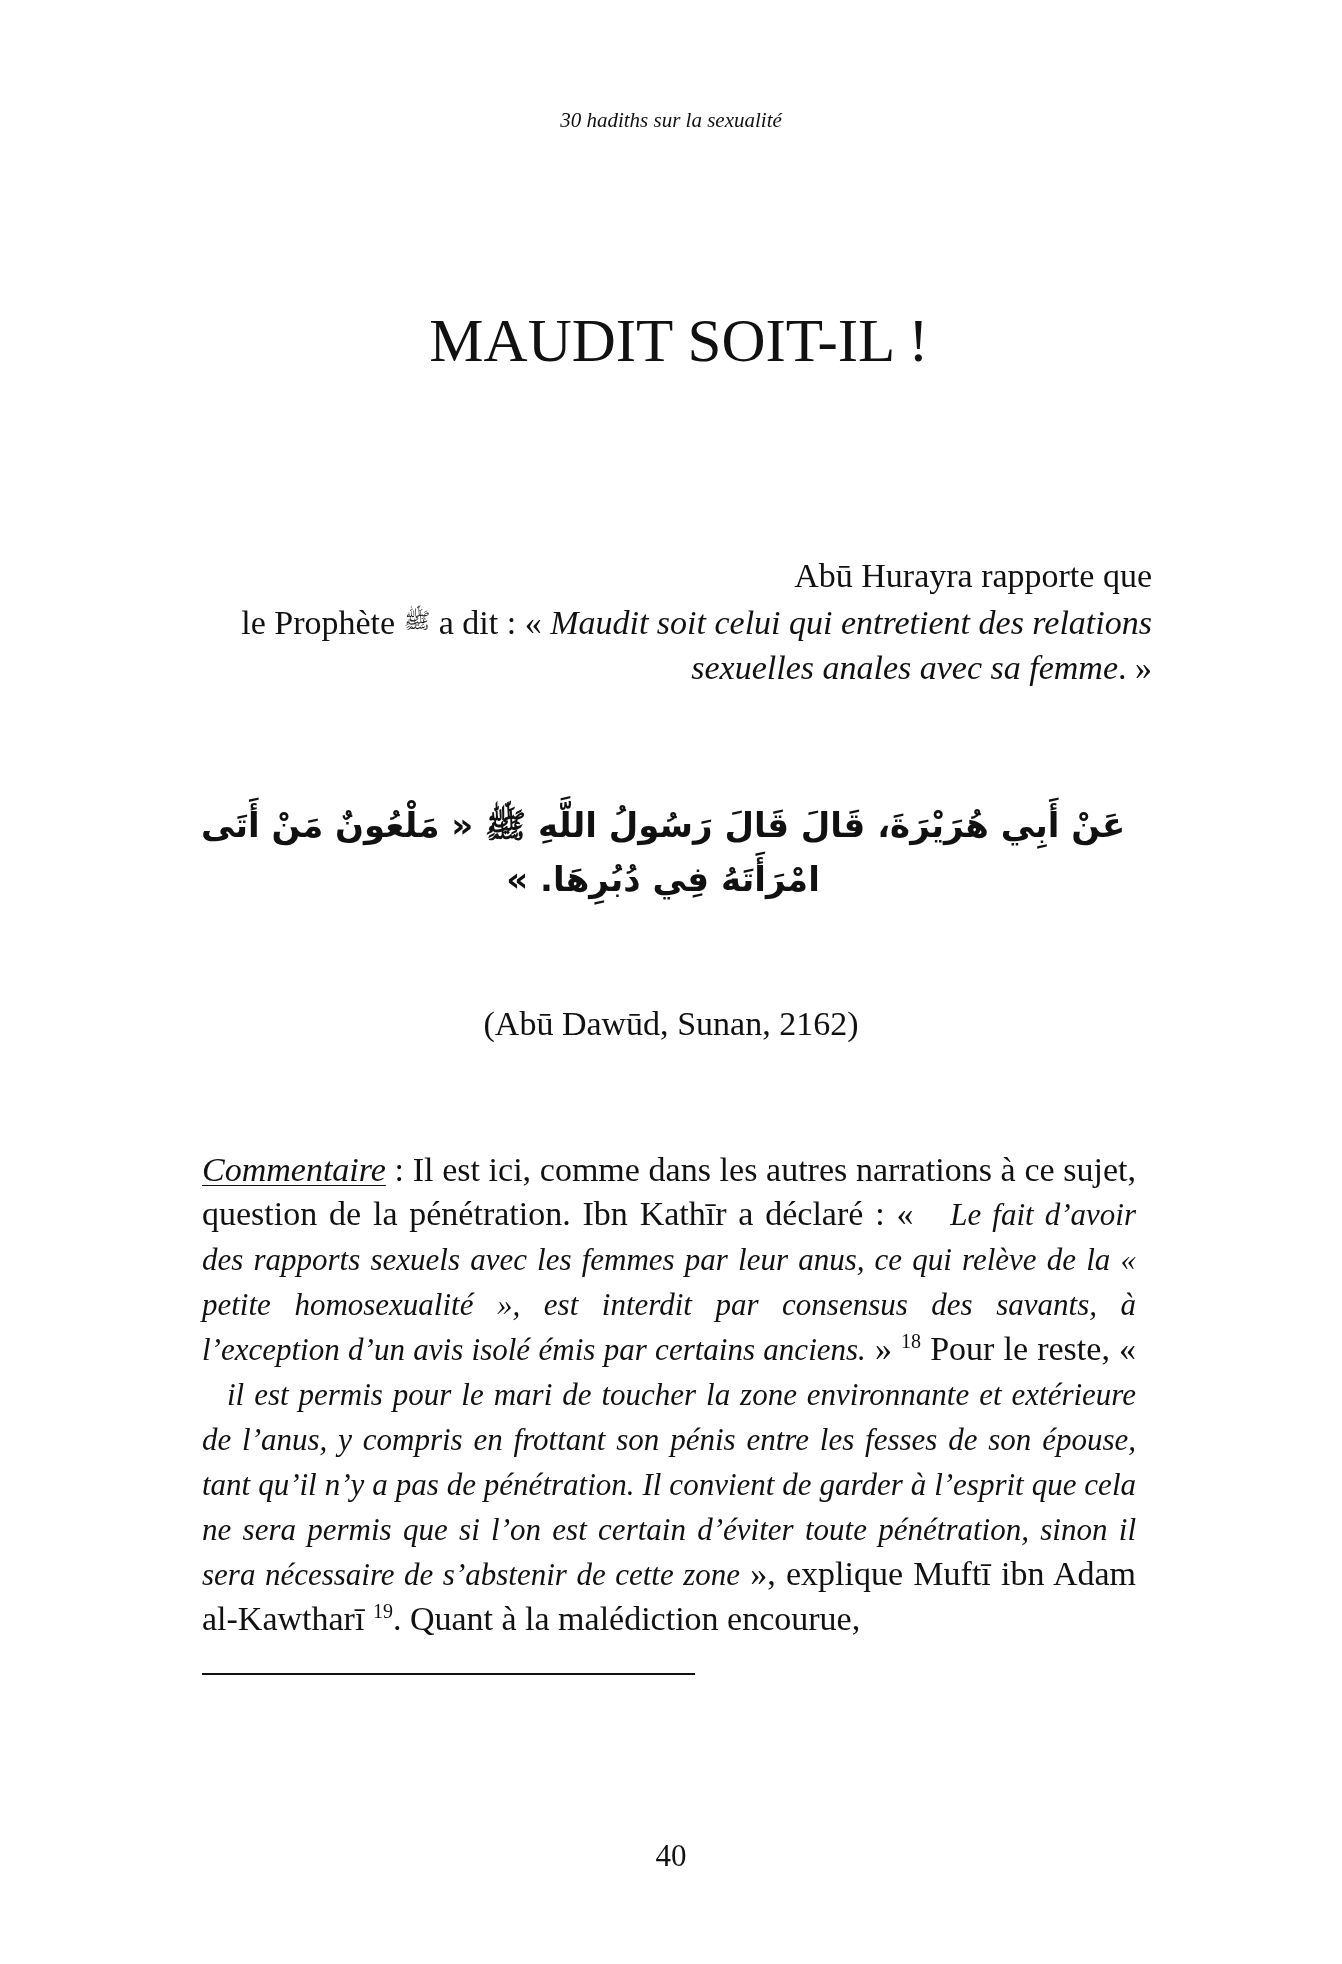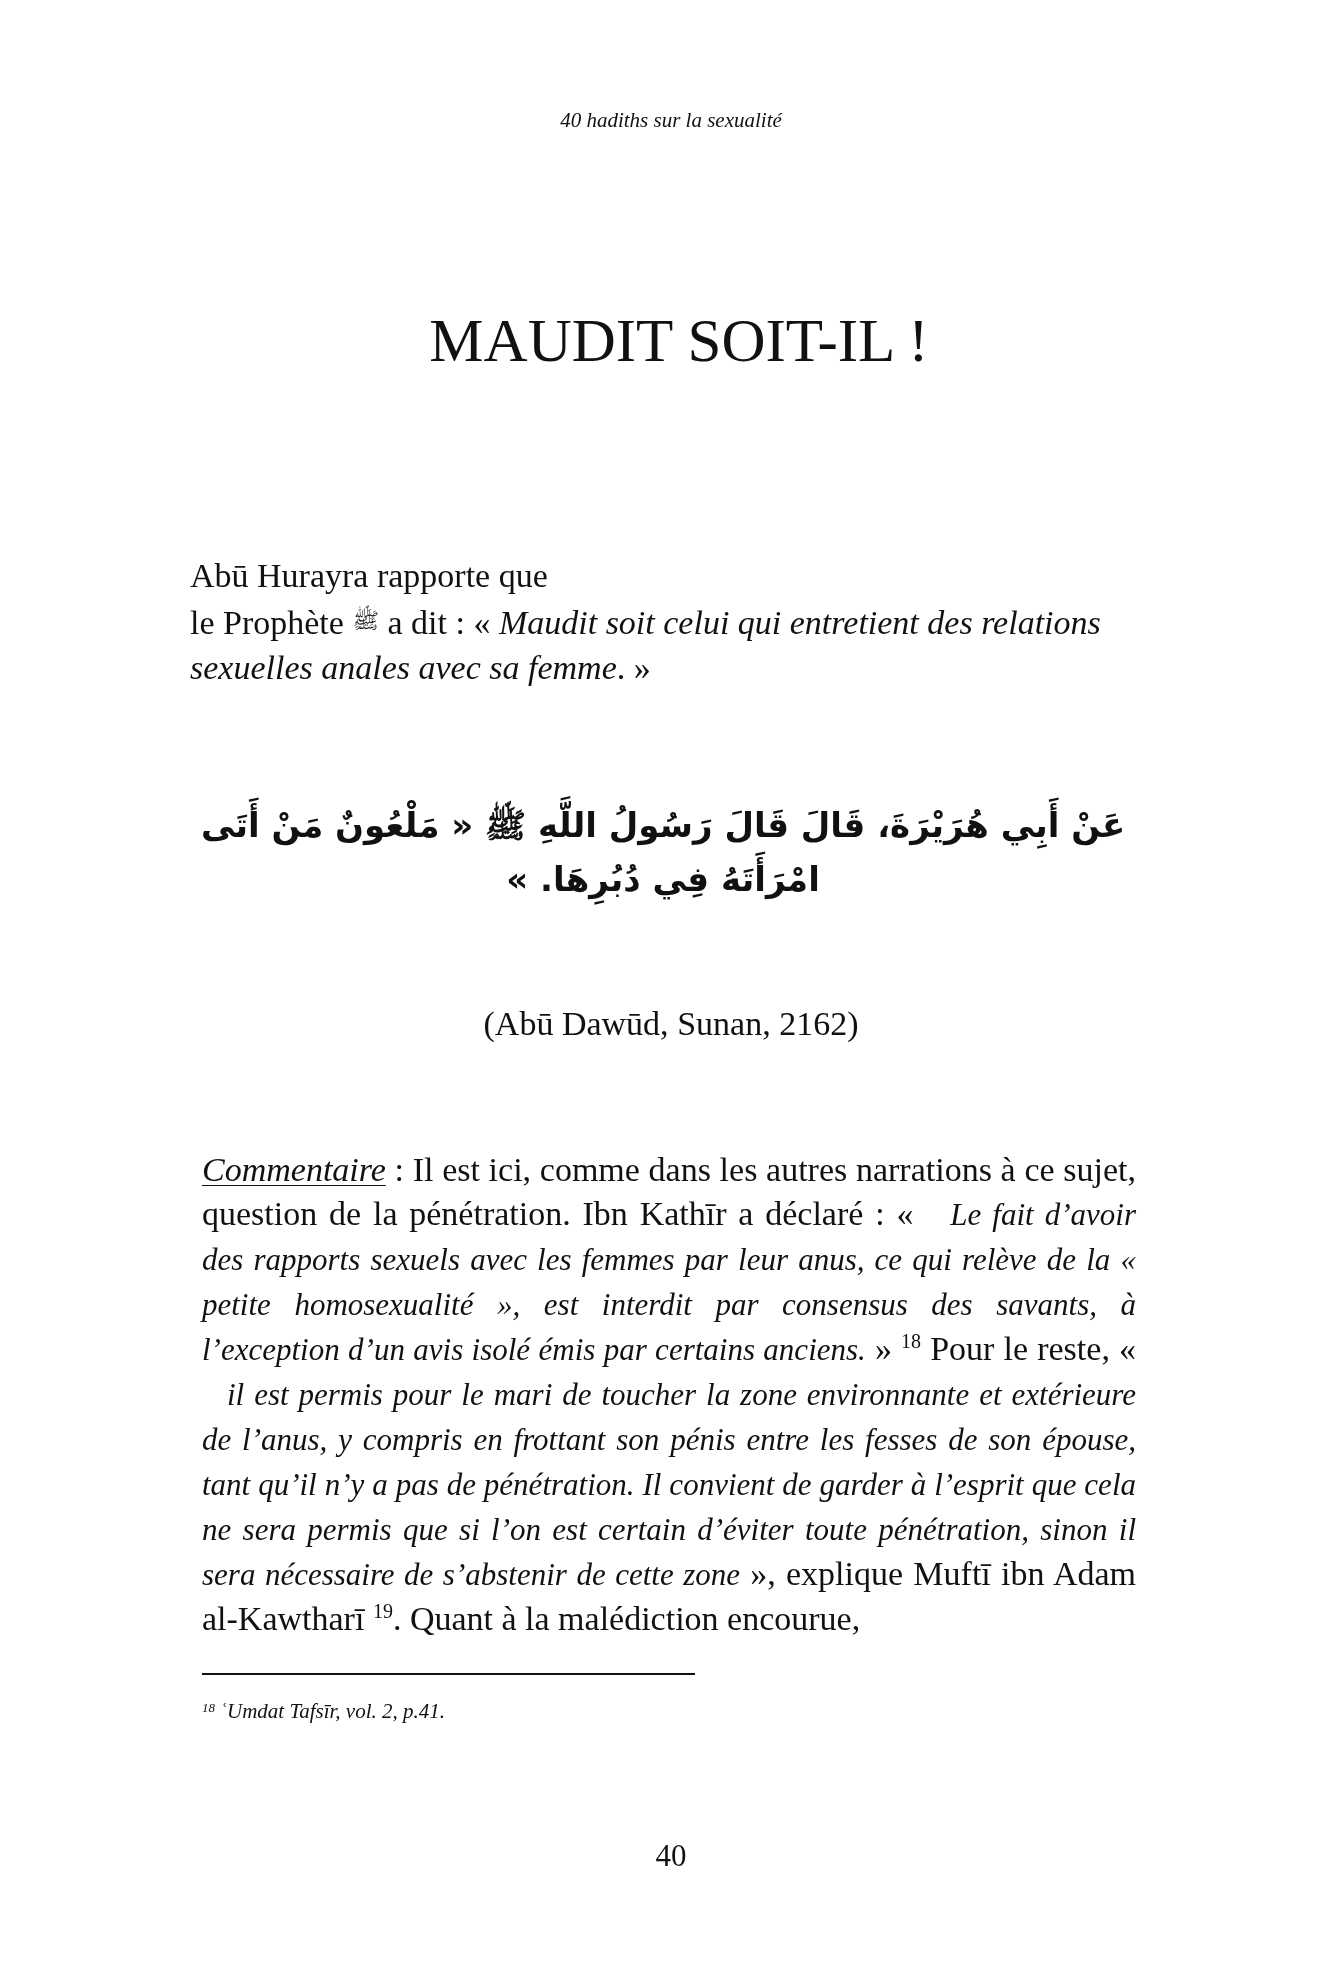--- a/index.html
+++ b/index.html
@@ -1,50 +1,49 @@
 <!DOCTYPE html>
 <html><head>
 <meta charset="utf-8">
 <style>
   html, body { margin: 0; padding: 0; background: #ffffff; }
   body { width: 1342px; height: 1964px; position: relative; overflow: hidden; color: #111111; font-family: "Liberation Serif", "DejaVu Serif", serif; }
   .running-head { position: absolute; top: 108px; left: 0; width: 1342px; text-align: center; font-style: italic; font-size: 21px; }
   .chapter-title { position: absolute; top: 298px; left: 0; width: 1342px; text-align: center; font-size: 61px; letter-spacing: 0px; font-weight: normal; margin: 8px; }
-  .hadith-fr { position: absolute; top: 553px; left: 190px; width: 962px; text-align: left; font-size: 34px; line-height: 45px; }
+  .hadith-fr { position: absolute; top: 553px; left: 190px; width: 962px; text-align: right; font-size: 34px; line-height: 45px; }
   .hadith-fr .it { font-style: italic; }
   .salawat { font-size: 22px; vertical-align: 6px; font-family: "DejaVu Sans", sans-serif; }
   .hadith-ar { position: absolute; top: 798px; left: 188px; width: 950px; text-align: center; direction: rtl; font-family: "DejaVu Sans", sans-serif; font-weight: bold; font-size: 34px; line-height: 54px; }
   .source { position: absolute; top: 1005px; left: 0; width: 1342px; text-align: center; font-size: 34px; }
   .source .it { }
   .commentary { position: absolute; top: 1148px; left: 202px; width: 934px; font-size: 34px; line-height: 44px; text-align: justify; }
   .commentary .lbl { font-style: italic; text-decoration: underline; text-underline-offset: 4px; text-decoration-thickness: 1px; }
   .commentary .it { font-style: italic; font-size: 31px; margin-left: 25px; }
   .commentary sup { font-size: 20px; vertical-align: 12px; line-height: 0; }
   .fn-rule { position: absolute; top: 1673px; left: 202px; width: 493px; height: 0; border-top: 2px solid #111111; }
   .footnotes { position: absolute; top: 1697px; left: 202px; width: 900px; font-style: italic; font-size: 21px; line-height: 29px; }
   .footnotes sup { font-size: 13px; vertical-align: 6px; line-height: 0; margin-right: 5px; }
   .page-number { position: absolute; top: 1838px; left: 0; width: 1342px; text-align: center; font-size: 31px; }
 </style>
 </head>
 <body>
 
-<div class="running-head">40 hadiths sur la sexualité</div>
+<div class="running-head">30 hadiths sur la sexualité</div>
 
 <h1 class="chapter-title">MAUDIT SOIT-IL !</h1>
 
 <div class="hadith-fr">
   <div>Abū Hurayra rapporte que</div>
   <div><span>le Prophète</span> <span class="salawat">ﷺ</span><span> a dit : « </span><span class="it">Maudit soit celui qui entretient des relations sexuelles anales avec sa femme</span><span>. »</span></div>
 </div>
 
 <div class="hadith-ar">عَنْ أَبِي هُرَيْرَةَ، قَالَ قَالَ رَسُولُ اللَّهِ ﷺ « مَلْعُونٌ مَنْ أَتَى امْرَأَتَهُ فِي دُبُرِهَا. »</div>
 
 <div class="source"><span>(Abū Dawūd, </span><span class="it">Sunan</span><span>, 2162)</span></div>
 
 <div class="commentary"><span class="lbl">Commentaire</span><span> : Il est ici, comme dans les autres narrations à ce sujet, question de la pénétration. Ibn Kathīr a déclaré : « </span><span class="it">Le fait d’avoir des rapports sexuels avec les femmes par leur anus, ce qui relève de la « petite homosexualité », est interdit par consensus des savants, à l’exception d’un avis isolé émis par certains anciens.</span><span> » </span><sup>18</sup><span> Pour le reste, « </span><span class="it">il est permis pour le mari de toucher la zone environnante et extérieure de l’anus, y compris en frottant son pénis entre les fesses de son épouse, tant qu’il n’y a pas de pénétration. Il convient de garder à l’esprit que cela ne sera permis que si l’on est certain d’éviter toute pénétration, sinon il sera nécessaire de s’abstenir de cette zone</span><span> », explique Muftī ibn Adam al-Kawtharī </span><sup>19</sup><span>. Quant à la malédiction encourue,</span></div>
 
 <div class="fn-rule"></div>
 
 <div class="footnotes">
-  <div><sup>18</sup><span>ʿUmdat Tafsīr, vol. 2, p.41.</span></div>
 </div>
 
 <div class="page-number">40</div>
 
 </body></html>

